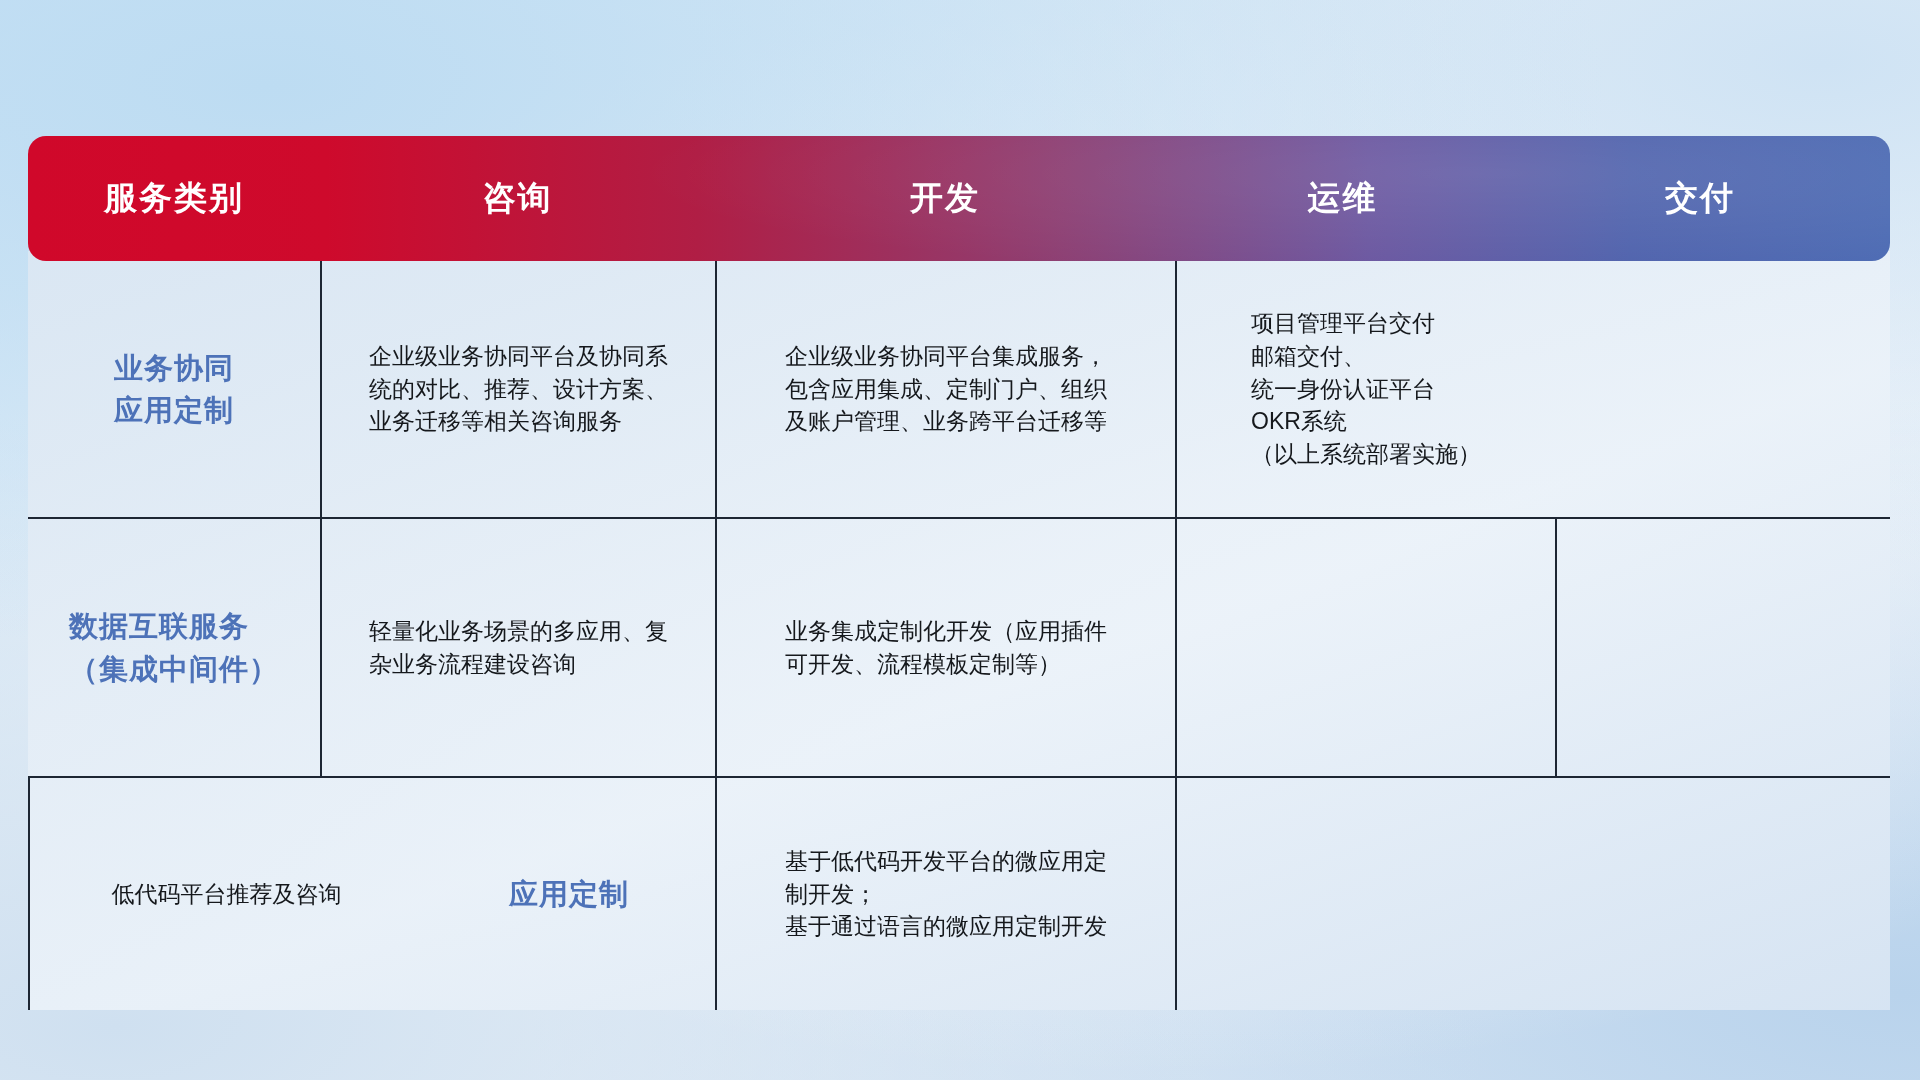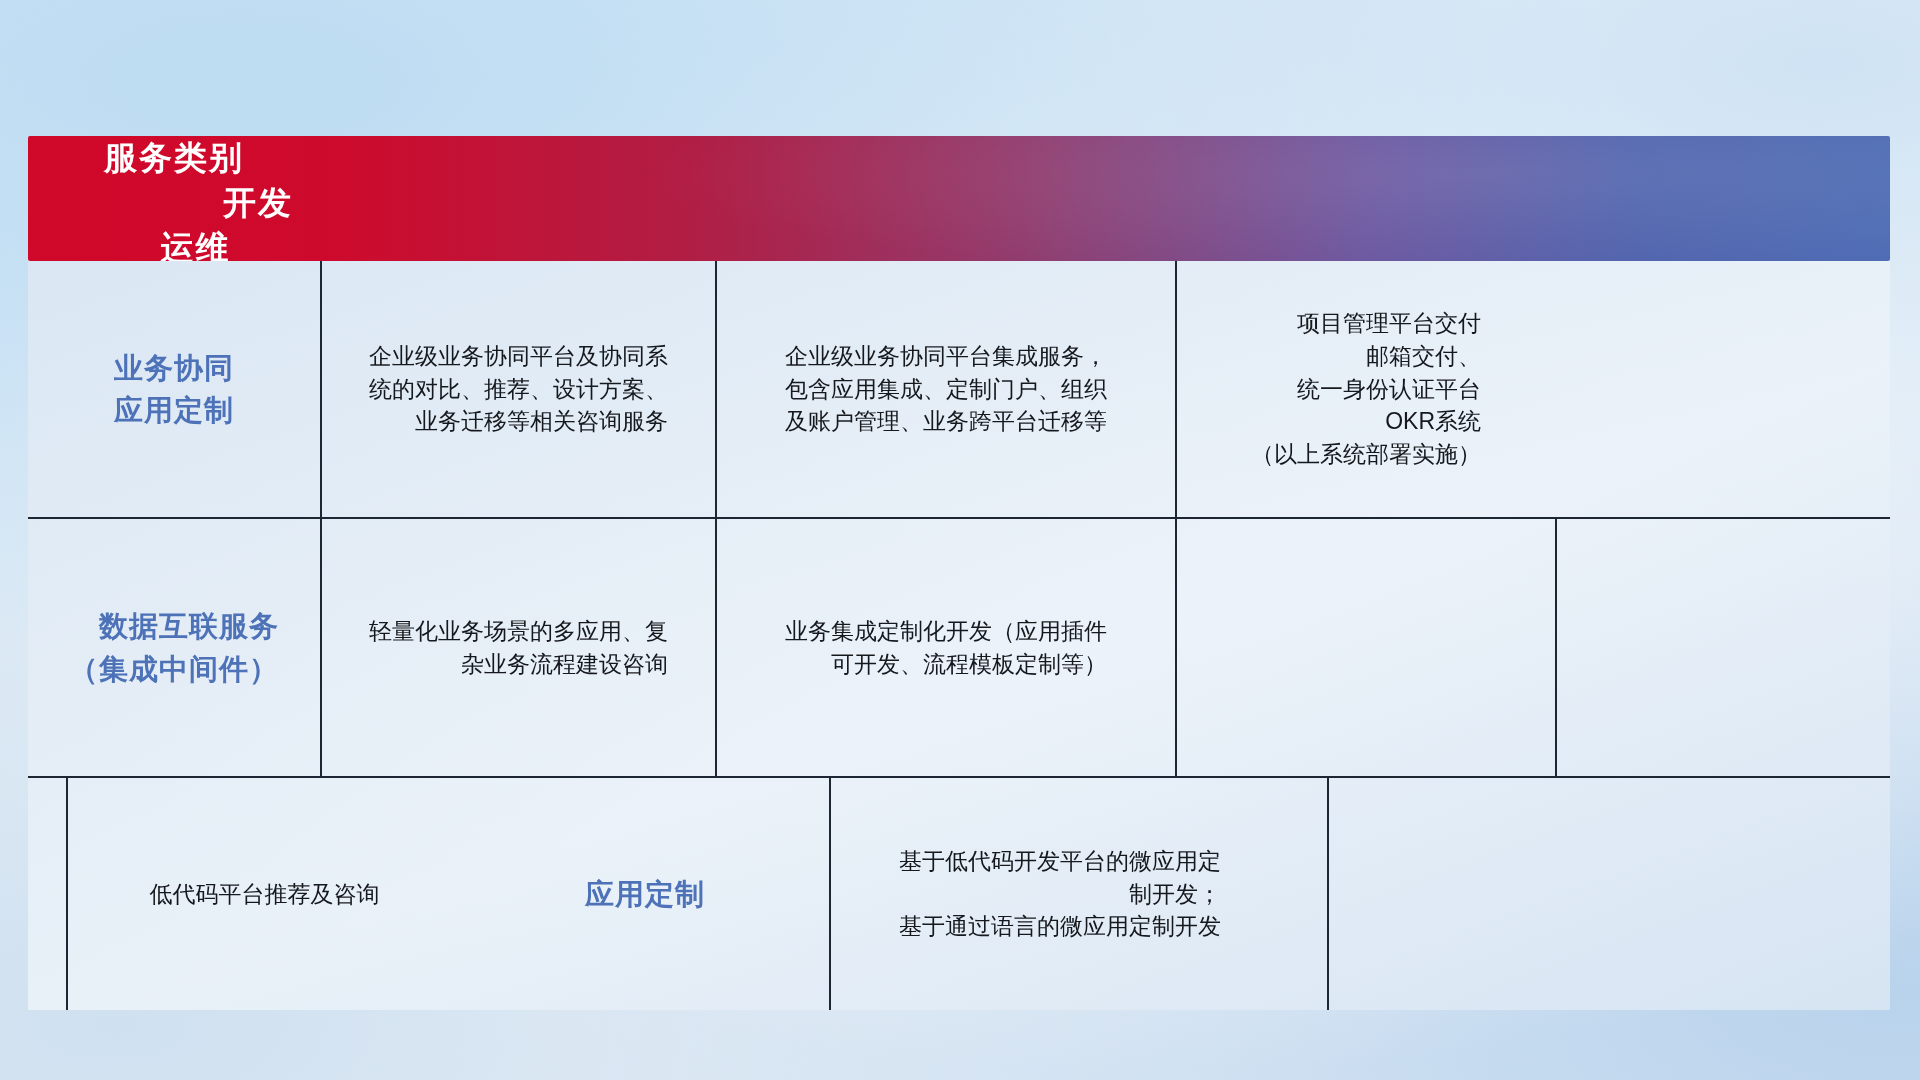--- a/index.html
+++ b/index.html
@@ -18,23 +18,23 @@
       radial-gradient(130% 100% at 99% 92%, #b9d3ec 0%, rgba(185,211,236,0) 55%),
       linear-gradient(150deg,#cbe3f6 0%, #e9f1f8 38%, #f2f6fa 58%, #d9e6f4 100%);
   }
 
   
   #table-card{
     position:absolute;left:28px;top:136px;width:1862px;height:822px;
   }
   
   #header-row{
-    display:flex;height:125px;border-radius:2px;overflow:hidden;
+    display:flex;height:125px;border-radius:18px;overflow:hidden;
     background:linear-gradient(90deg,#d0082a 0%, #ce0a2c 16%, #b01e45 36%, #8e3f72 55%, #6b57a0 72%, #5063ad 86%, #4e6cb4 100%);
-    position:relative;z-index:3;flex-direction:column;
+    position:relative;z-index:3;
   }
   #header-row::after{
     content:"";position:absolute;inset:0;pointer-events:none;
     background:radial-gradient(65% 120% at 78% 30%, rgba(255,255,255,.10), rgba(255,255,255,0) 70%);
   }
   .hcell{
     display:flex;align-items:center;justify-content:center;
     color:#ffffff;font-size:33px;font-weight:bold;letter-spacing:2px;
     position:relative;z-index:2;
   }
@@ -42,52 +42,55 @@
   
   #body-rows{
     position:relative;margin-top:-10px;padding-top:10px;
     background:linear-gradient(160deg, rgba(219,231,243,.96) 0%, rgba(228,237,246,.92) 30%, rgba(235,242,249,.9) 55%, rgba(216,229,243,.95) 100%);
   }
   .row{display:flex;position:relative;}
   .row + .row{border-top:2px solid #1d2633;}
   .cell{
     display:flex;align-items:center;justify-content:center;
     padding:10px 14px;box-sizing:border-box;
-    font-size:23px;line-height:1.42;color:#15181c;text-align:right;
+    font-size:23px;line-height:1.42;color:#15181c;text-align:left;
     position:relative;
   }
   .cell.v{border-left:2px solid #1d2633;}
   .cell.label{
     color:#4d72b8;font-weight:bold;font-size:29px;line-height:1.45;letter-spacing:1px;
   }
 
   
   .c0{width:292px;}
   .c1{width:395px;}
   .c2{width:460px;}
   .c3{width:380px;}
   .c4{width:335px;}
 
   
   #row-0 .cell{height:256px;}
   #row-1 .cell{height:257px;}
-  #row-2 .cell{height:232px;margin-left:38px;}
+  #row-2 .cell{height:232px;}
 
   .multiline{white-space:pre-line;}
 </style>
 </head>
 <body>
 
 <div id="stage">
 
   <div id="table-card">
 
     <div id="header-row">
       <div class="hcell c0">
         <span>服务类别</span>
+      </div>
+      <div class="hcell c1">
+        <span>咨询</span>
       </div>
       <div class="hcell c2">
         <span>开发</span>
       </div>
       <div class="hcell c4">
         <span>运维</span>
       </div>
       <div class="hcell c3">
         <span>交付</span>
       </div>

